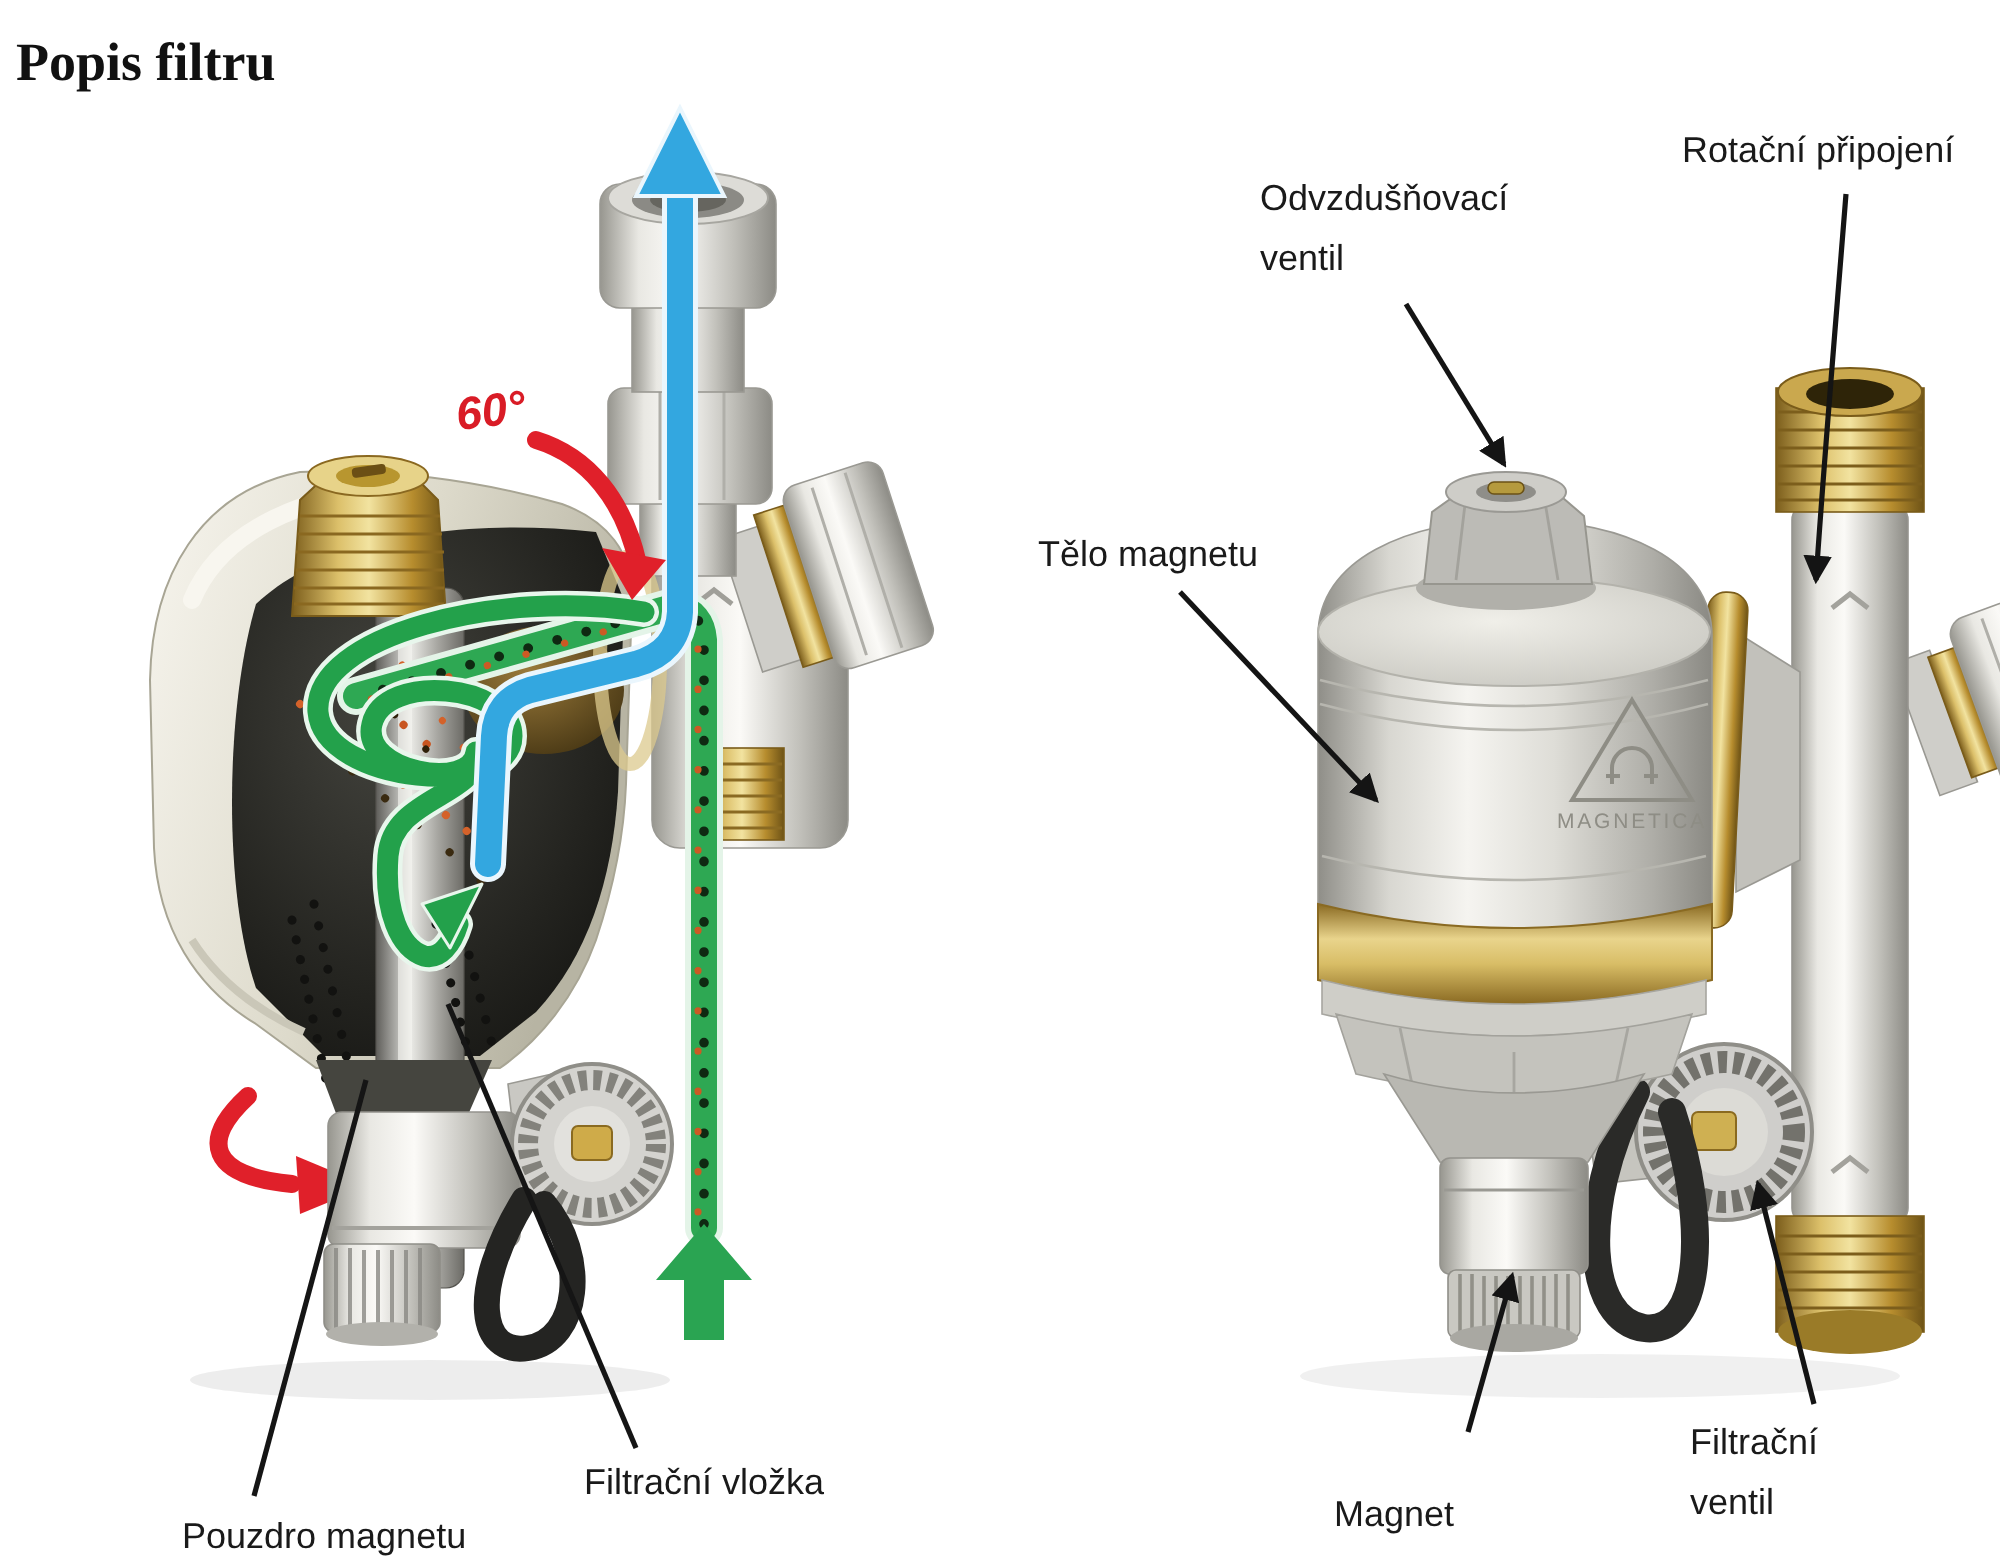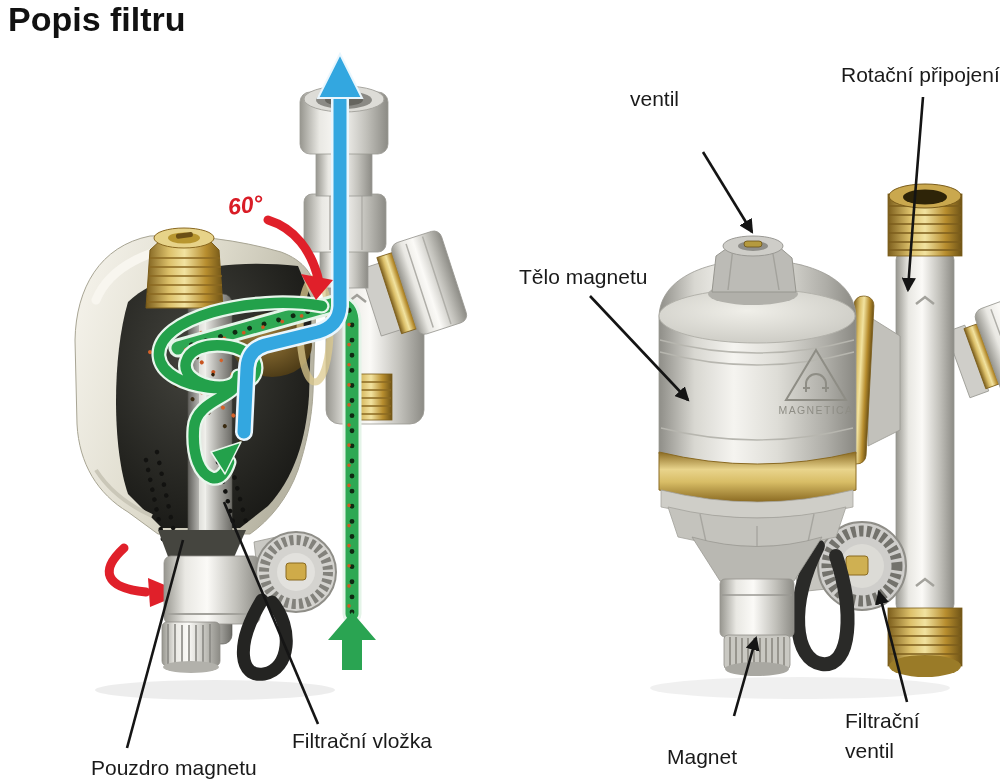--- a/index.html
+++ b/index.html
@@ -1,20 +1,20 @@
 <!DOCTYPE html>
 <html><head>
 <meta charset="utf-8">
 <style>
   html,body{margin:0;padding:0;background:#ffffff;}
   #stage{position:relative;width:1000px;height:781px;background:#ffffff;overflow:hidden;
          font-family:"Liberation Sans", sans-serif;}
   #art{position:absolute;left:0;top:0;}
-  .lbl{position:absolute;color:#1a1a1a;font-size:21px;line-height:30px;white-space:nowrap;}
-  .title{position:absolute;left:8px;top:0px;font-size:34px;font-weight:bold;color:#111;}
+  .lbl{position:absolute;color:#1a1a1a;font-size:18px;line-height:30px;white-space:nowrap;}
+  .title{position:absolute;left:8px;top:16px;font-size:27px;font-weight:bold;color:#111;font-family:Liberation Serif, serif;}
   .deg{position:absolute;left:228px;top:192px;font-size:23px;font-weight:bold;
        font-style:italic;color:#d91c26;transform:rotate(-7deg);}
 </style>
 </head>
 <body>
 
 <div id="stage">
 
 <svg id="art" width="1000" height="781" viewBox="0 0 1000 781">
   <defs>
@@ -268,20 +268,21 @@
       <line x1="734" y1="716" x2="756" y2="638" marker-end="url(#ah)"></line>
       <line x1="907" y1="702" x2="879" y2="592" marker-end="url(#ah)"></line>
     </g>
   </g>
 </svg>
 
   <div class="title">Popis filtru</div>
   <div class="deg">60°</div>
 
   <div class="lbl" style="left:630px;top:84px;">
+    <div>Odvzdušňovací</div>
     <div>ventil</div>
   </div>
   <div class="lbl" style="left:841px;top:60px;">Rotační připojení</div>
   <div class="lbl" style="left:519px;top:262px;">Tělo magnetu</div>
   <div class="lbl" style="left:667px;top:742px;text-align:center;">Magnet</div>
   <div class="lbl" style="left:845px;top:706px;">
     <div>Filtrační</div>
     <div>ventil</div>
   </div>
   <div class="lbl" style="left:91px;top:753px;">Pouzdro magnetu</div>

